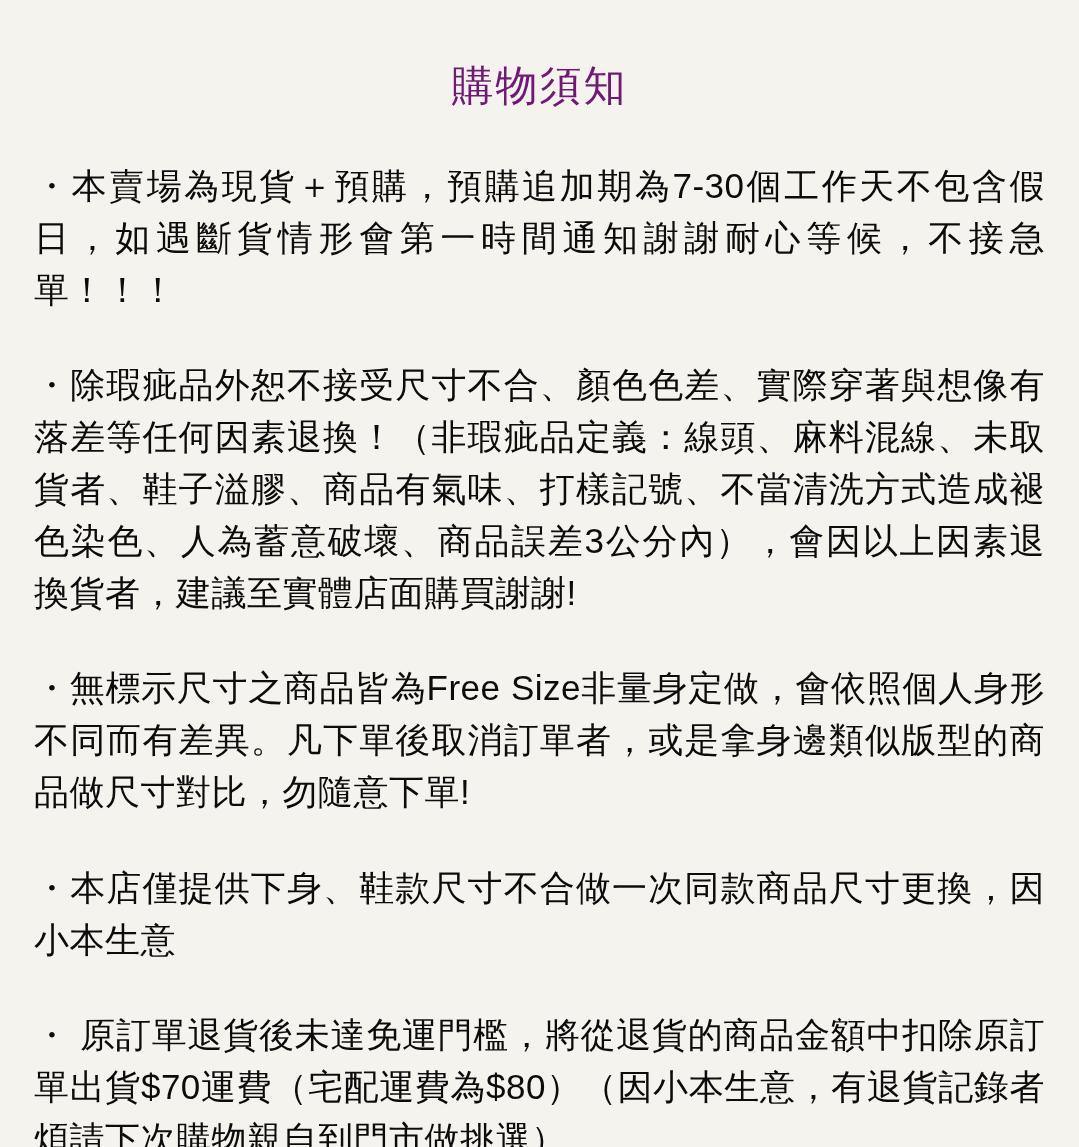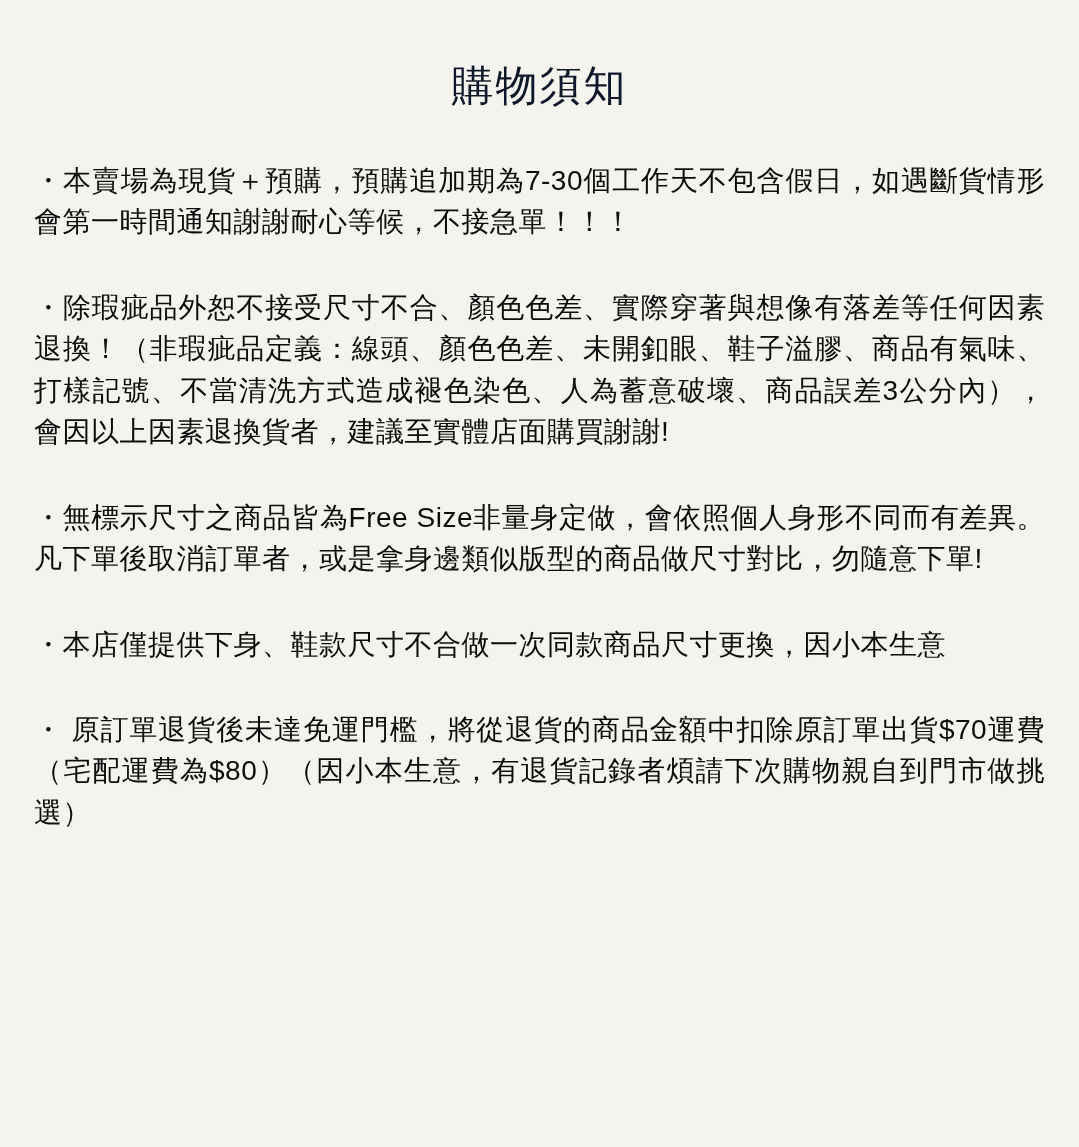--- a/index.html
+++ b/index.html
@@ -19,45 +19,45 @@
     min-height: 1147px;
     box-sizing: border-box;
     padding: 40px 34px 30px 34px;
   }
   .page-title {
     text-align: center;
     font-size: 42px;
     font-weight: 500;
     letter-spacing: 2px;
     margin: 18px 0 46px 0;
-    color: #0f172a;
+    color: #701a75;
   }
   .notice-paragraph {
-    font-size: 28px;
+    font-size: 35px;
     line-height: 1.48;
     letter-spacing: 0.5px;
     margin: 4px 0 44px 0;
     color: #0c0c0c;
     text-align: justify;
     text-justify: inter-ideograph;
     word-break: break-word;
   }
   .notice-paragraph:last-child {
     margin-bottom: 0;
   }
 </style>
 </head>
 <body>
 
 <div class="notice-page">
   <h1 class="page-title">購物須知</h1>
 
   <p class="notice-paragraph">・本賣場為現貨＋預購，預購追加期為7-30個工作天不包含假日，如遇斷貨情形會第一時間通知謝謝耐心等候，不接急單！！！</p>
 
-  <p class="notice-paragraph">・除瑕疵品外恕不接受尺寸不合、顏色色差、實際穿著與想像有落差等任何因素退換！（非瑕疵品定義：線頭、顏色色差、未開釦眼、鞋子溢膠、商品有氣味、打樣記號、不當清洗方式造成褪色染色、人為蓄意破壞、商品誤差3公分內），會因以上因素退換貨者，建議至實體店面購買謝謝!</p>
+  <p class="notice-paragraph">・除瑕疵品外恕不接受尺寸不合、顏色色差、實際穿著與想像有落差等任何因素退換！（非瑕疵品定義：線頭、麻料混線、未取貨者、鞋子溢膠、商品有氣味、打樣記號、不當清洗方式造成褪色染色、人為蓄意破壞、商品誤差3公分內），會因以上因素退換貨者，建議至實體店面購買謝謝!</p>
 
   <p class="notice-paragraph">・無標示尺寸之商品皆為Free Size非量身定做，會依照個人身形不同而有差異。凡下單後取消訂單者，或是拿身邊類似版型的商品做尺寸對比，勿隨意下單!</p>
 
 
   <p class="notice-paragraph">・本店僅提供下身、鞋款尺寸不合做一次同款商品尺寸更換，因小本生意</p>
 
   <p class="notice-paragraph">・ 原訂單退貨後未達免運門檻，將從退貨的商品金額中扣除原訂單出貨$70運費（宅配運費為$80）（因小本生意，有退貨記錄者煩請下次購物親自到門市做挑選）</p>
 
 </div>
 

